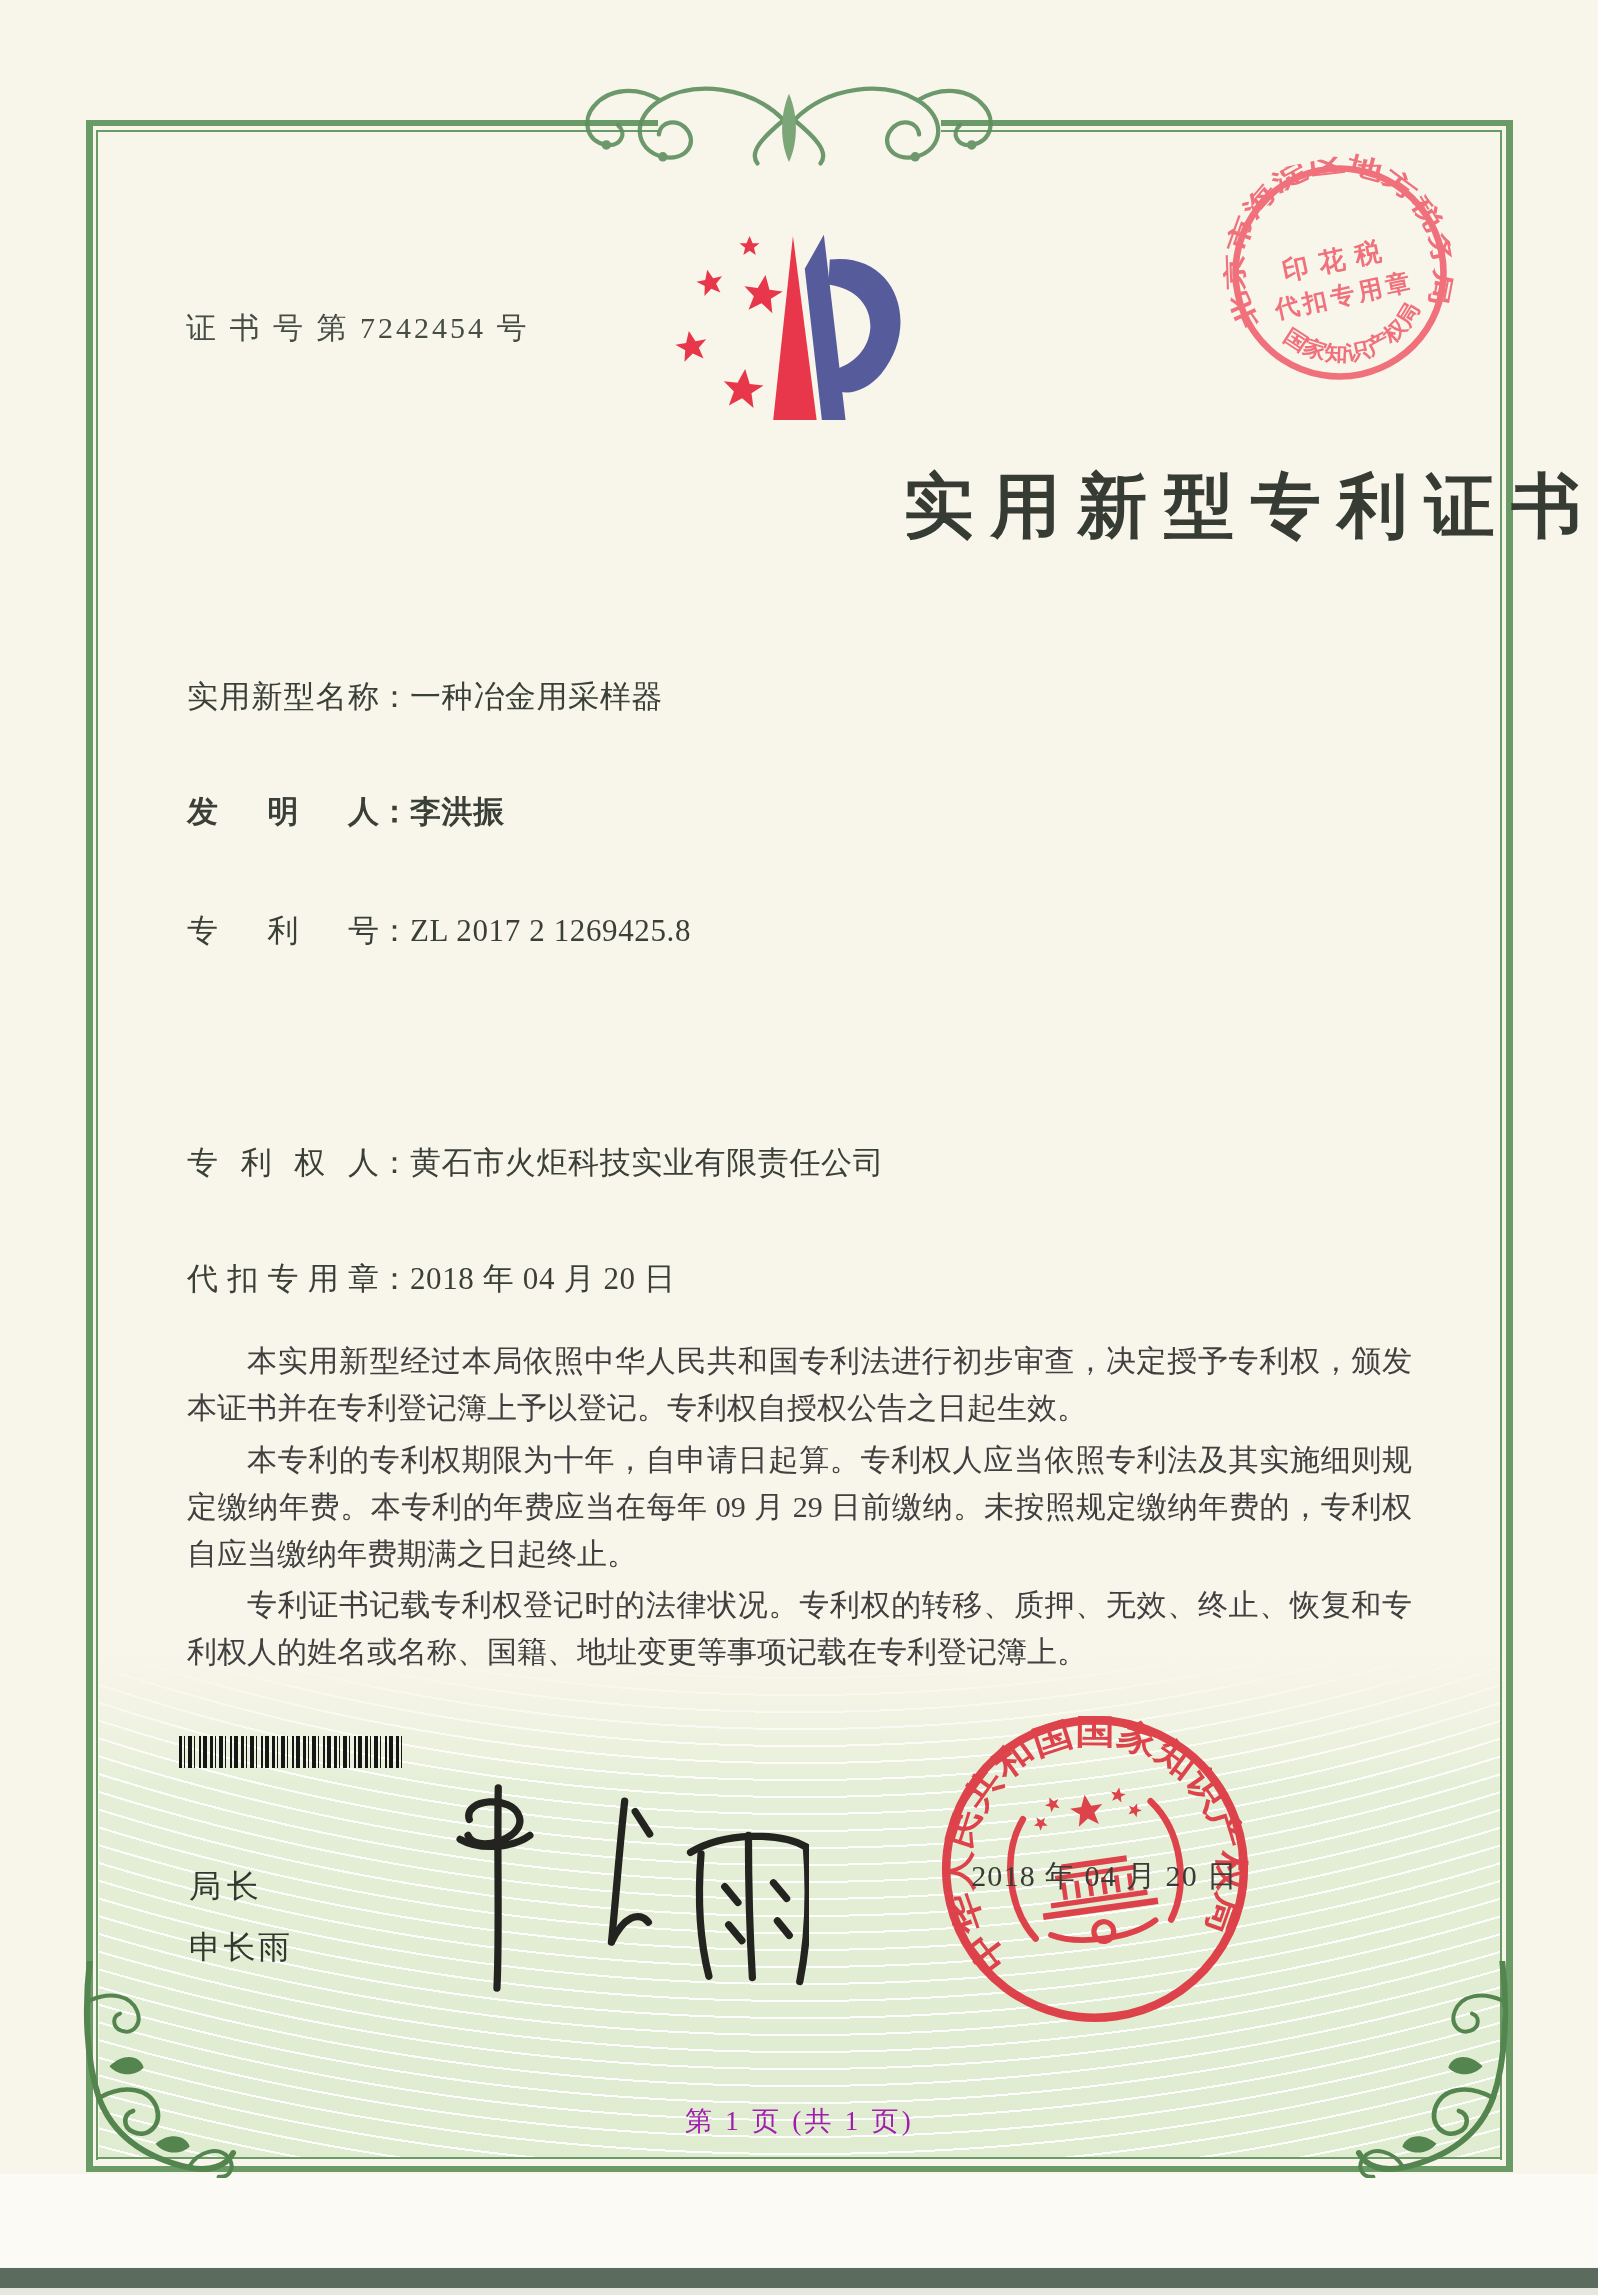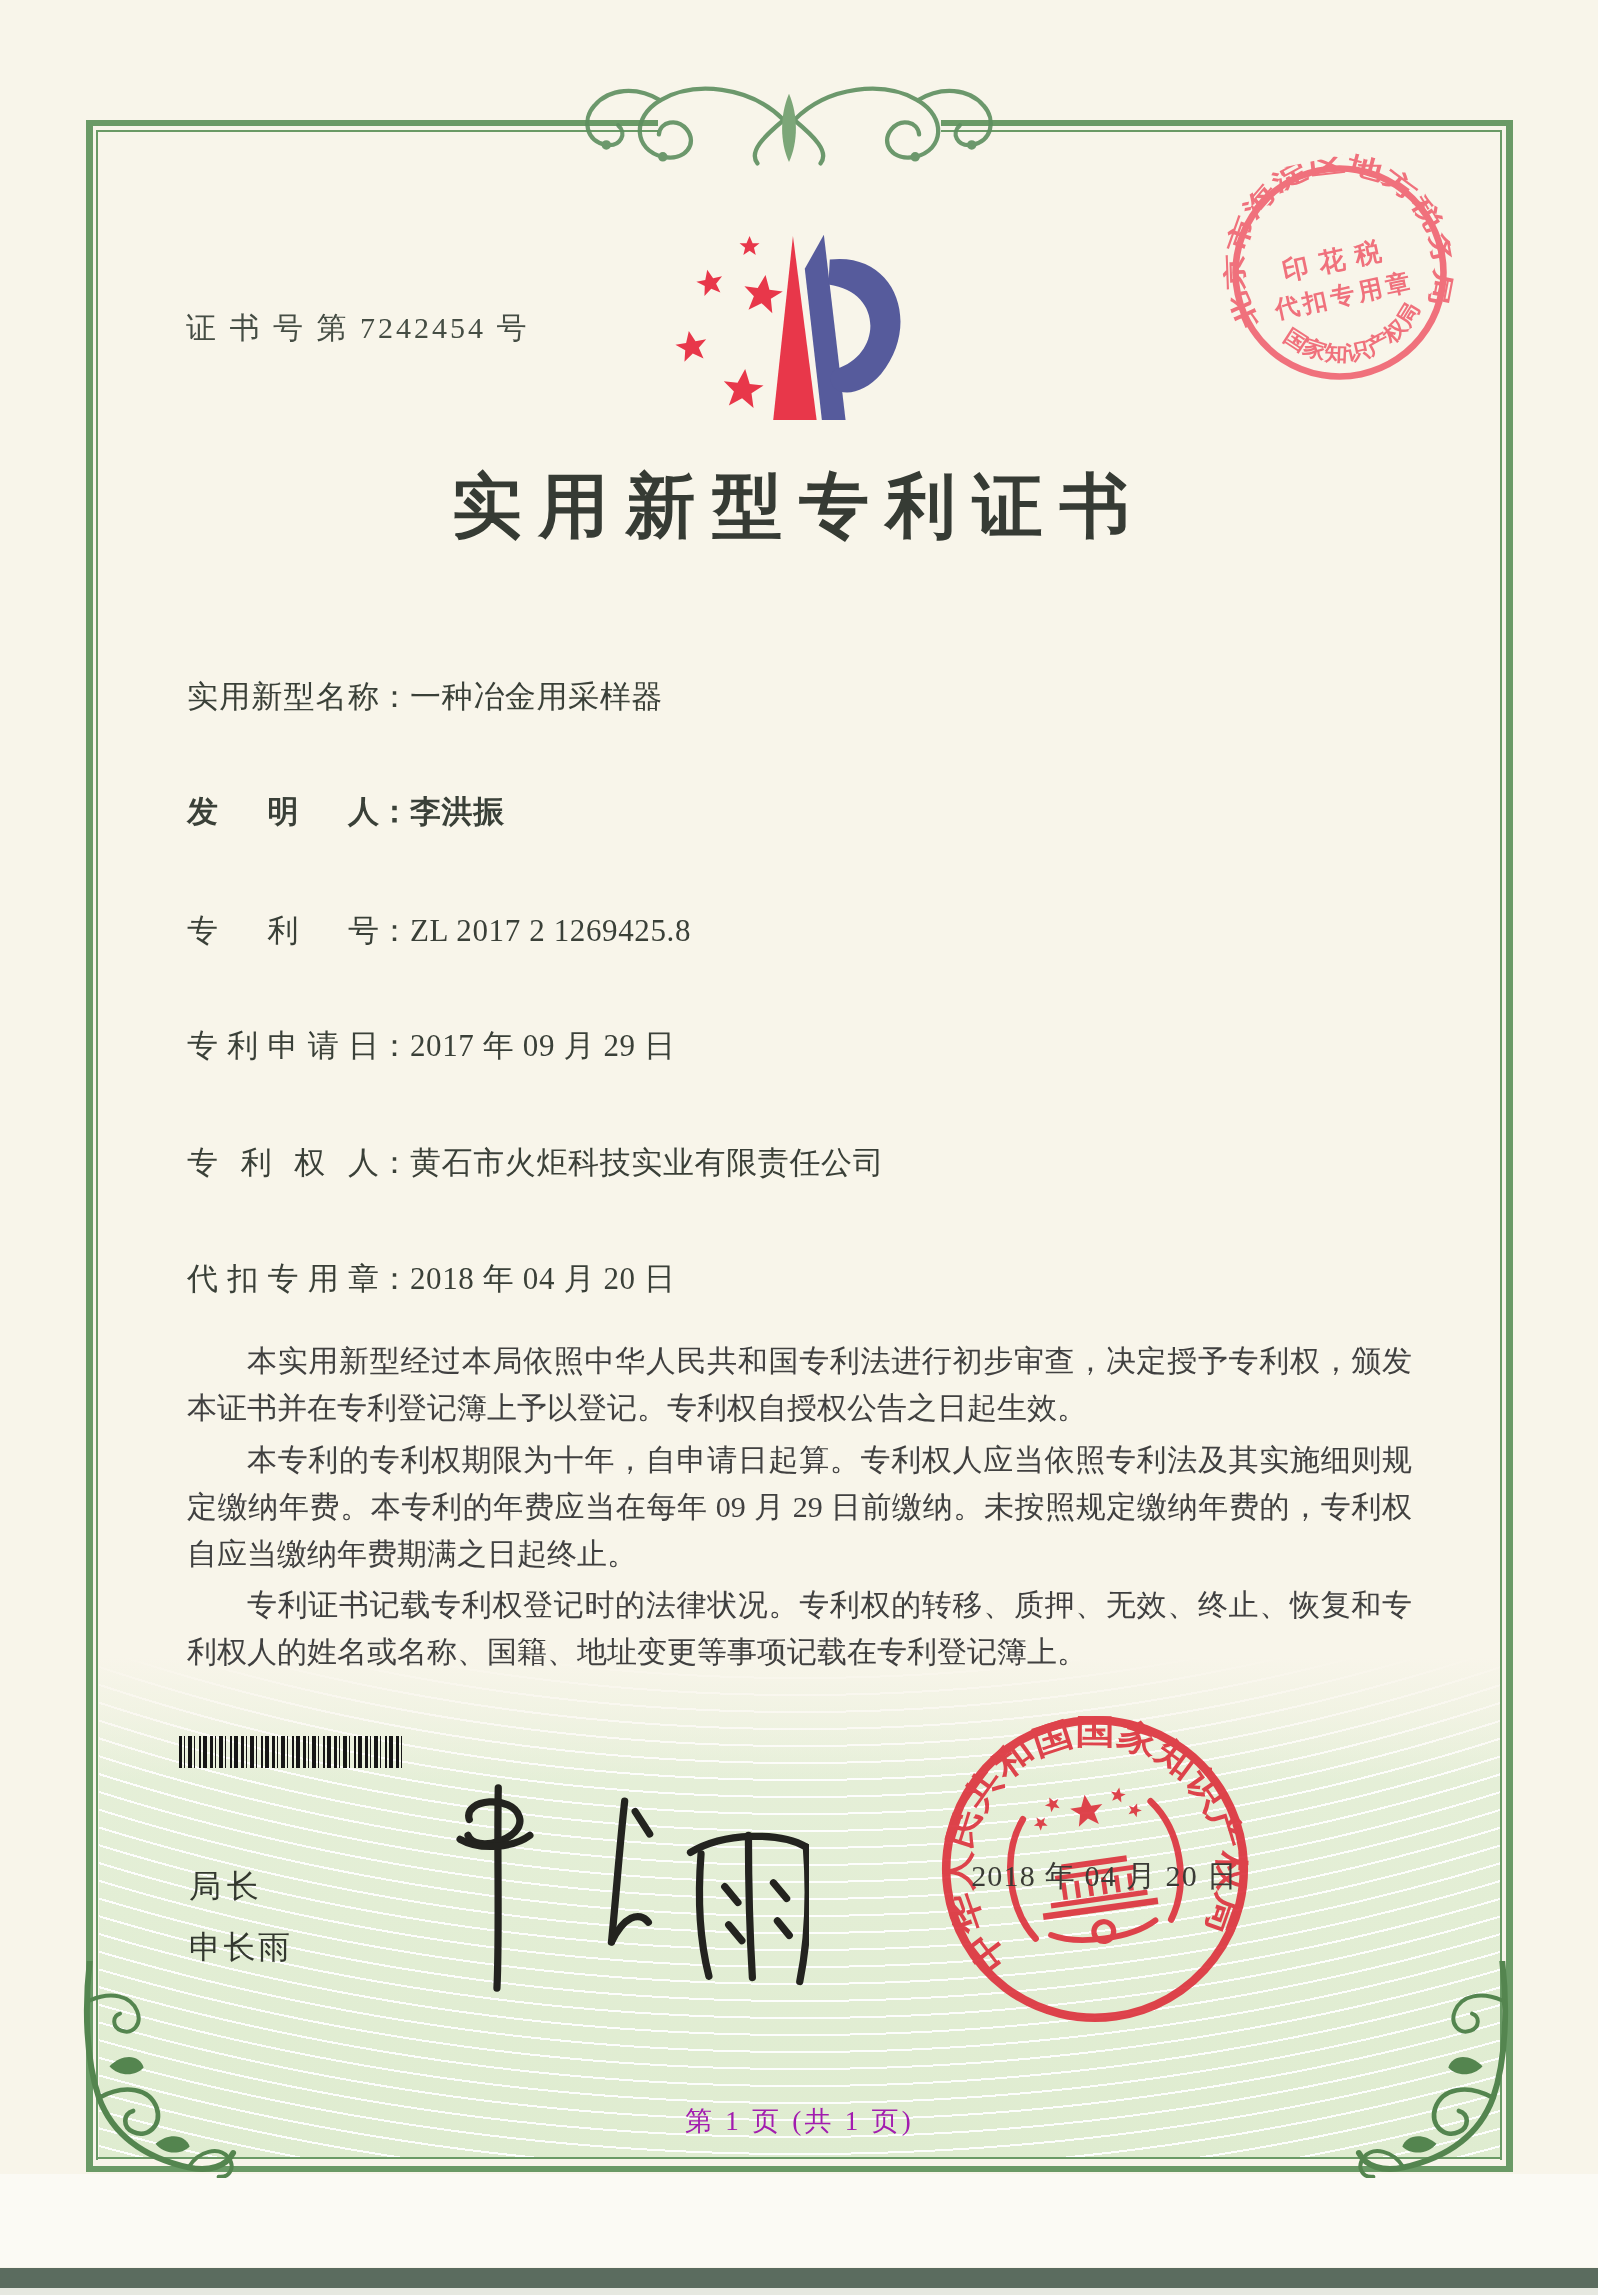--- a/index.html
+++ b/index.html
@@ -10,21 +10,21 @@
   .fl{position:absolute;background:#6a9a66;z-index:2;}
   
   #waves{position:absolute;left:99px;top:1657px;width:1402px;height:501px;z-index:1;
     background:
       repeating-radial-gradient(circle at 50% -2105px, rgba(255,255,255,.95) 0 2px, rgba(255,255,255,0) 2px 17px),
       linear-gradient(180deg,#e7f0da 0%,#dfecd0 100%);}
   #waves .fade{position:absolute;left:0;top:0;right:0;height:125px;
     background:linear-gradient(180deg,#f8f5ea 0%,rgba(248,245,234,.6) 59px,rgba(248,245,234,0) 125px);}
   
   #certno{left:186px;top:308px;font-size:30px;letter-spacing:.10em;color:#454d44;z-index:4;}
-  #title{left:0;top:460px;width:1598px;text-align:center;font-size:70px;font-weight:600;
+  #title{left:0;top:460px;width:1598px;text-align:right;font-size:70px;font-weight:600;
          letter-spacing:.24em;color:#363b34;z-index:4;white-space:nowrap;}
   .frow{position:absolute;left:187px;white-space:nowrap;font-size:31px;color:#3a4038;z-index:4;}
   .flabel{display:inline-block;width:192px;text-align:justify;text-align-last:justify;}
   .fcolon{display:inline-block;}
   .fval{letter-spacing:.02em;}
   #body{position:absolute;left:187px;top:1337px;width:1225px;font-size:30px;line-height:47px;
         color:#404040;text-align:justify;z-index:4;}
   #body p{margin:0 0 4.6px 0;text-indent:2em;}
   #barcode{left:179px;top:1736px;width:226px;height:32px;z-index:4;
     background:repeating-linear-gradient(90deg,
@@ -163,23 +163,20 @@
 
   <div class="frow" style="top:676px;">
     <span class="flabel">实用新型名称</span><span class="fcolon">：</span><span class="fval">一种冶金用采样器</span>
   </div>
   <div class="frow" style="top:791px;font-weight:bold;">
     <span class="flabel">发明人</span><span class="fcolon">：</span><span class="fval">李洪振</span>
   </div>
   <div class="frow" style="top:910px;">
     <span class="flabel">专利号</span><span class="fcolon">：</span><span class="fval">ZL 2017 2 1269425.8</span>
   </div>
-  <div class="frow" style="top:1025px;">
-    <span class="flabel">专利申请日</span><span class="fcolon">：</span><span class="fval">2017 年 09 月 29 日</span>
-  </div>
   <div class="frow" style="top:1142px;">
     <span class="flabel">专利权人</span><span class="fcolon">：</span><span class="fval">黄石市火炬科技实业有限责任公司</span>
   </div>
   <div class="frow" style="top:1258px;">
     <span class="flabel">代扣专用章</span><span class="fcolon">：</span><span class="fval">2018 年 04 月 20 日</span>
   </div>
 
   <div id="body">
     <p>本实用新型经过本局依照中华人民共和国专利法进行初步审查，决定授予专利权，颁发本证书并在专利登记簿上予以登记。专利权自授权公告之日起生效。</p>
     <p>本专利的专利权期限为十年，自申请日起算。专利权人应当依照专利法及其实施细则规定缴纳年费。本专利的年费应当在每年 09 月 29 日前缴纳。未按照规定缴纳年费的，专利权自应当缴纳年费期满之日起终止。</p>

